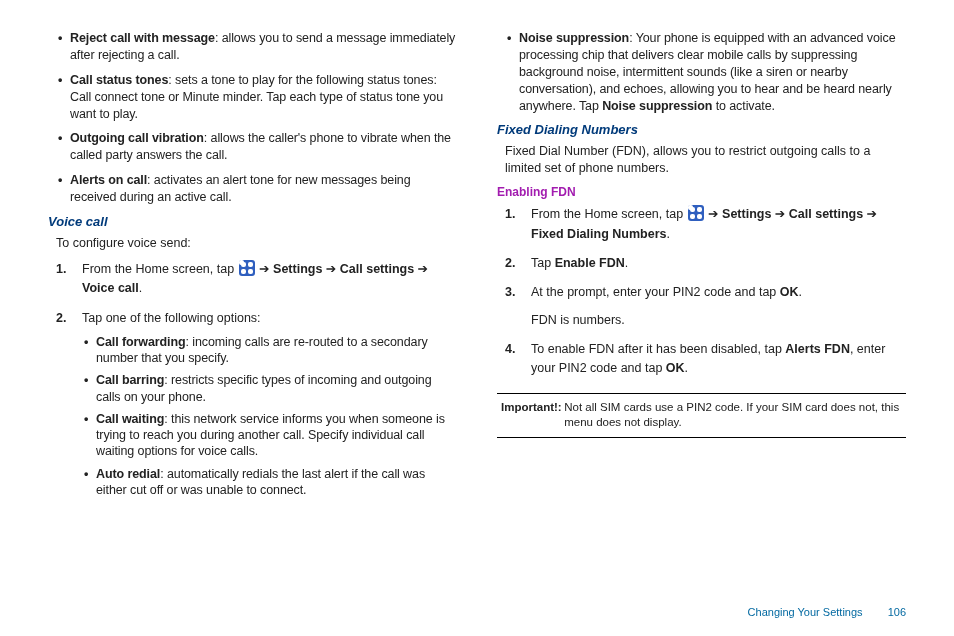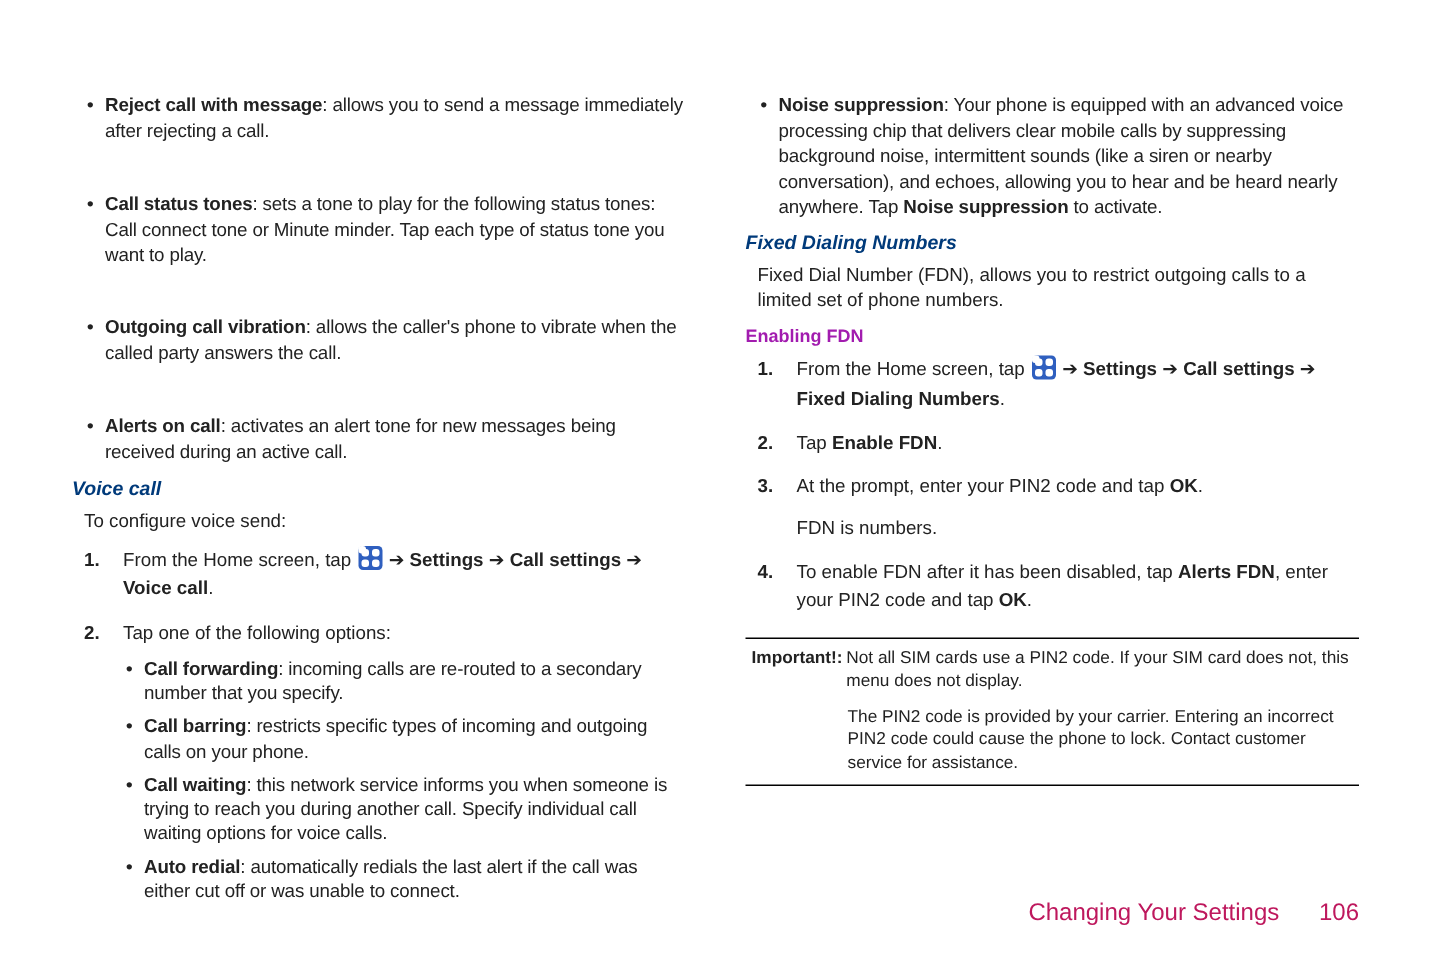--- a/index.html
+++ b/index.html
@@ -13,21 +13,21 @@
     padding: 30px 48px 20px 48px;
     position: relative;
   }
   .columns {
     display: flex;
     gap: 40px;
     height: 560px;
   }
   .col { flex: 1; }
   .bullet-list { list-style: none; padding-left: 22px; }
-  .bullet-list li { position: relative; margin-bottom: 8px; line-height: 1.35; font-family: Arial, Helvetica, sans-serif; font-stretch: condensed; letter-spacing: -0.1px; margin-top: 32px; }
+  .bullet-list li { position: relative; margin-bottom: 8px; line-height: 1.35; font-family: Arial, Helvetica, sans-serif; font-stretch: condensed; letter-spacing: -0.1px; }
   .bullet-list li::before { content: "•"; position: absolute; left: -12px; top: 0; font-weight: bold; }
   .sub-heading { color: #003a7a; font-style: italic; font-weight: bold; font-size: 13px; margin: 8px 0 6px 0; }
   .sub-heading2 { color: #a21caf; font-weight: bold; font-size: 12px; margin: 6px 0 6px 0; }
   .body-text { margin: 4px 0 8px 8px; line-height: 1.35; }
   ol.numlist { list-style: none; padding-left: 34px; }
   ol.numlist > li { position: relative; margin-bottom: 10px; line-height: 1.55; }
   ol.numlist > li .num { position: absolute; left: -26px; top: 0; font-weight: bold; }
   .b { font-weight: bold; }
   .arrow { font-family: Arial; }
   .app-icon {
@@ -36,21 +36,21 @@
   }
   .app-icon::before, .app-icon::after { content:""; position:absolute; background:#fff; border-radius:2px; width:5px; height:5px; }
   .app-icon::before { top:2px; left:2px; box-shadow: 7px 0 0 #fff, 0 7px 0 #fff, 7px 7px 0 #fff; }
   .inner-bullets { list-style:none; padding-left: 14px; margin-top:6px; }
   .inner-bullets li { position:relative; margin-bottom:6px; line-height:1.3; font-stretch: condensed; letter-spacing:-0.1px; }
   .inner-bullets li::before { content:"•"; position:absolute; left:-12px; font-weight:bold; }
   .important-box { border-top: 1.5px solid #000; border-bottom: 1.5px solid #000; padding: 6px 4px; margin-top: 14px; font-size: 11.5px; line-height:1.35; }
   .important-box .label { font-weight: bold; display:inline-block; width:60px; vertical-align:top; }
   .important-box .content { display:inline-block; width: calc(100% - 66px); vertical-align:top; }
   .important-box .para2 { margin-top:8px; margin-left:64px; }
-  .footer { position:absolute; bottom:18px; right:48px; font-size:16px; color:#be185d; }
+  .footer { position:absolute; bottom:18px; right:48px; font-size:11px; color:#0369a1; }
   .footer .pn { margin-left: 22px; }
 </style>
 </head>
 <body>
 
 <div class="columns">
 
   <div class="col">
     <ul class="bullet-list">
       <li><span class="b">Reject call with message</span><span>: allows you to send a message immediately after rejecting a call.</span></li>
@@ -105,21 +105,20 @@
       </li>
       <li>
         <span class="num">4.</span>
         <span>To enable FDN after it has been disabled, tap </span><span class="b">Alerts FDN</span><span>, enter your PIN2 code and tap </span><span class="b">OK</span><span>.</span>
       </li>
     </ol>
 
     <div class="important-box">
       <span class="label">Important!:</span>
       <span class="content">Not all SIM cards use a PIN2 code. If your SIM card does not, this menu does not display.</span>
-      <div class="para2">The PIN2 code is provided by your carrier. Entering an incorrect PIN2 code could cause the phone to lock. Contact customer service for assistance.</div>
     </div>
   </div>
 </div>
 
 <div class="footer">
   <span>Changing Your Settings</span>
   <span class="pn">106</span>
 </div>
 
 </body></html>

